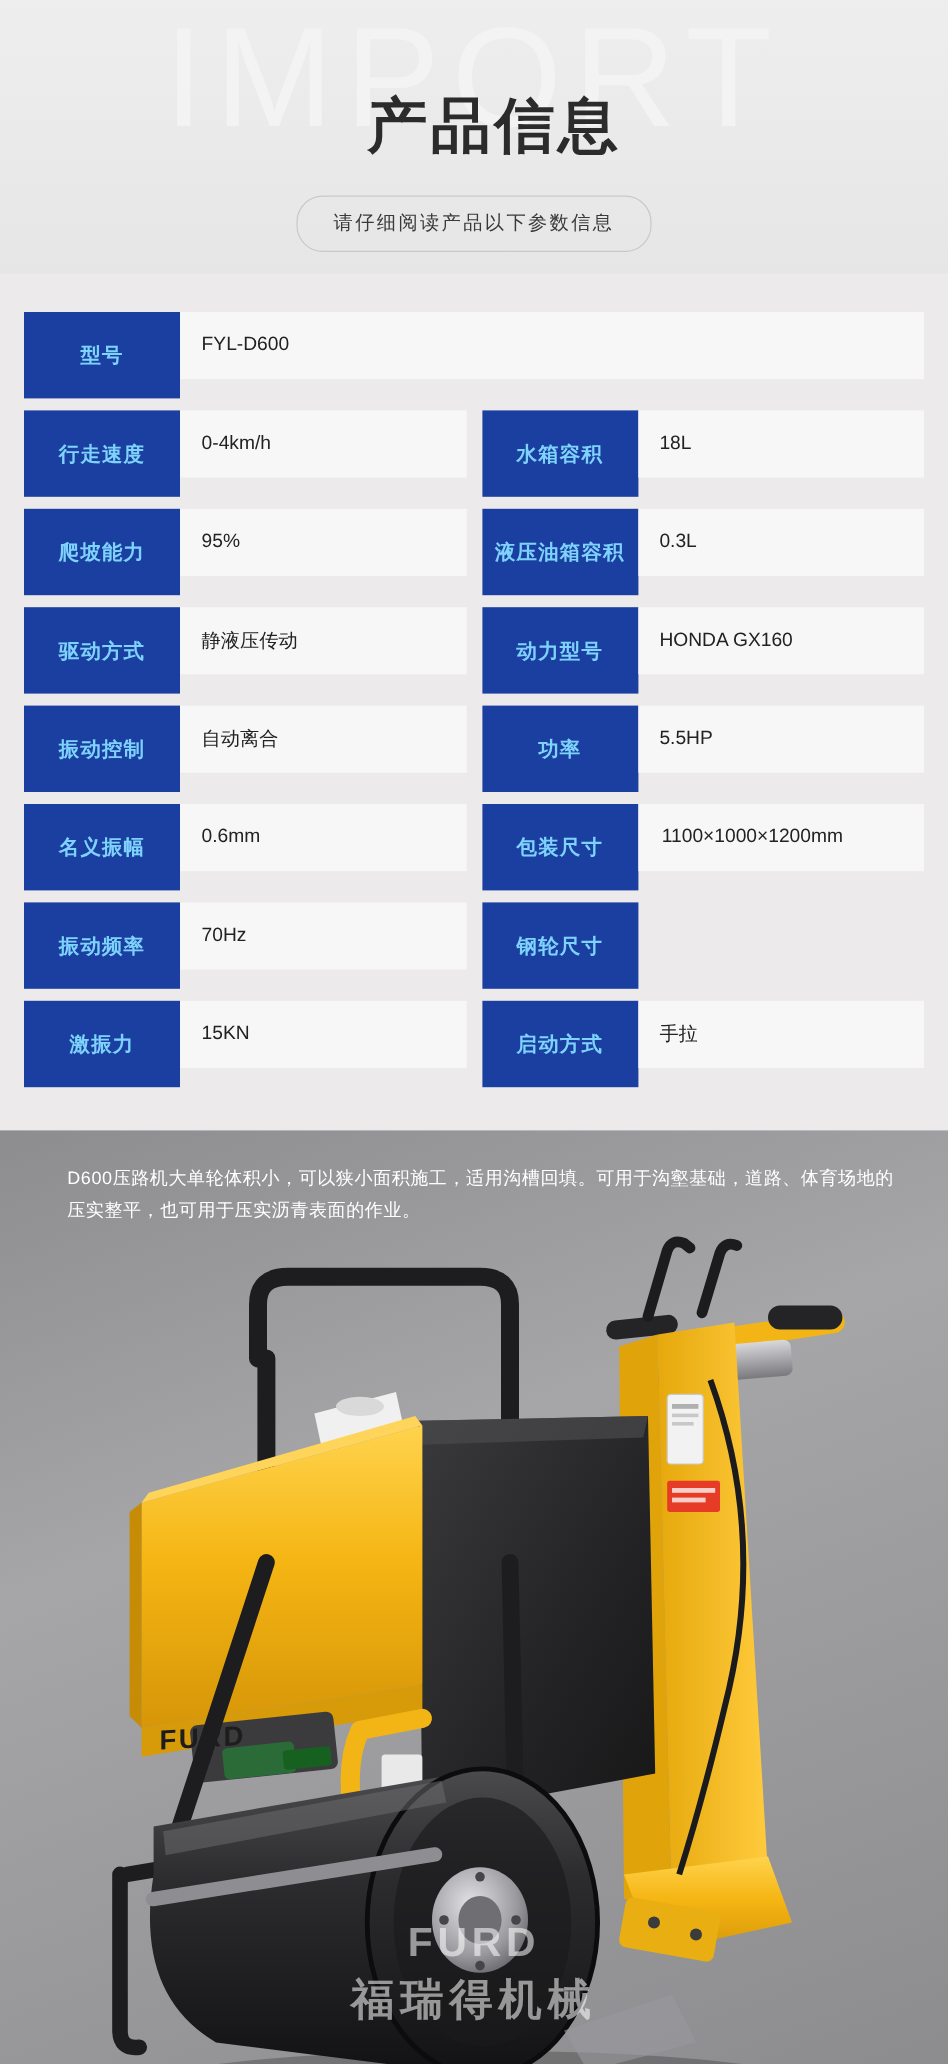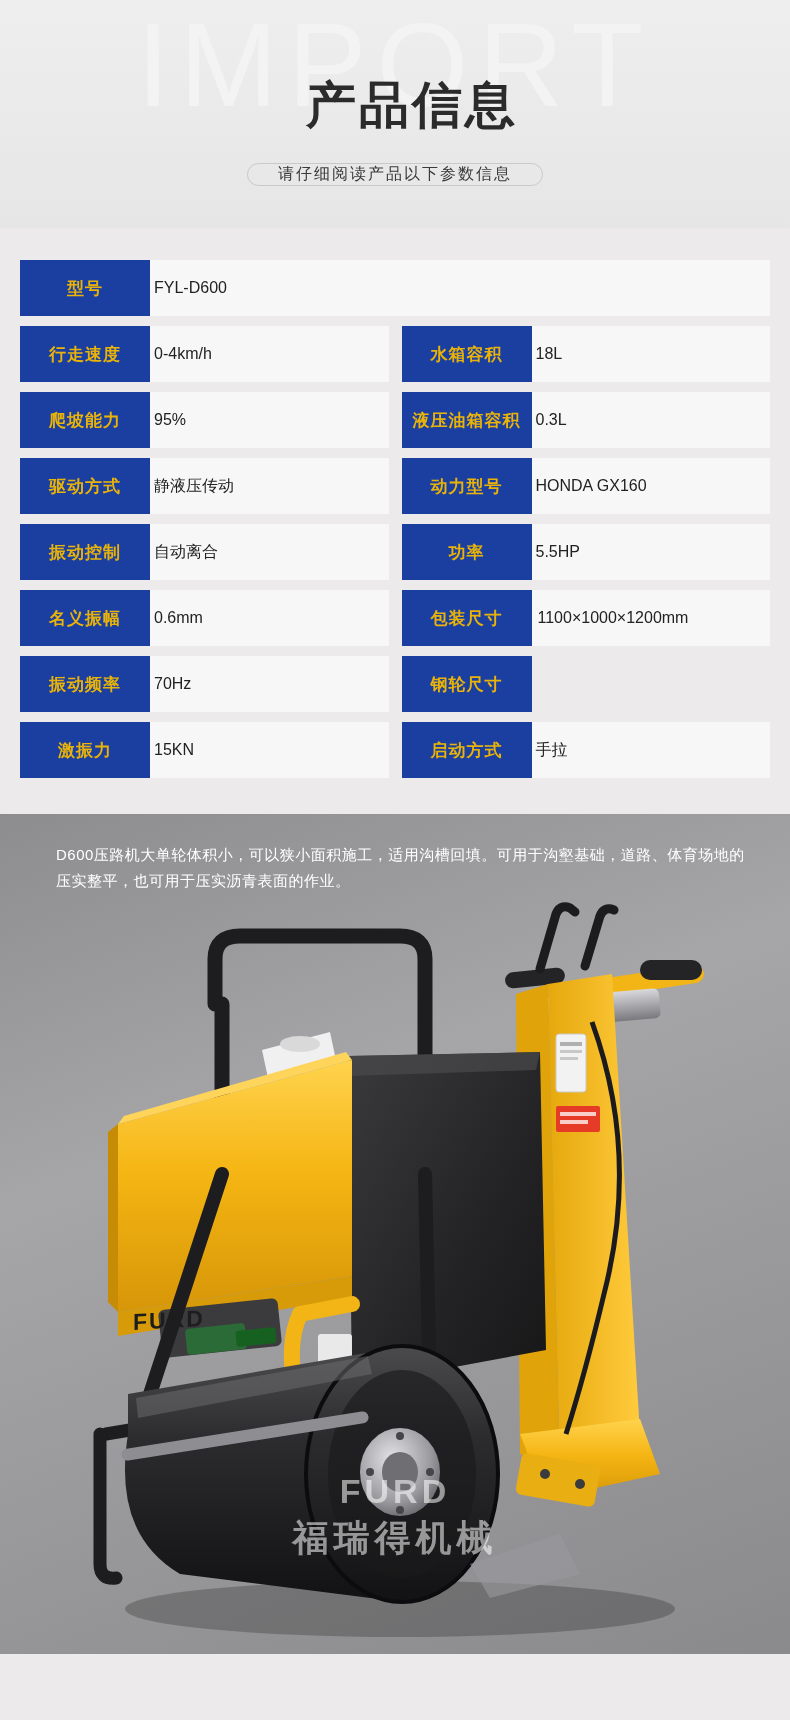--- a/index.html
+++ b/index.html
@@ -48,21 +48,21 @@
     letter-spacing: 3px;
     margin-left: 17px;
   }
   .subtitle-pill {
     position: absolute;
     top: 163px;
     left: 50%;
     transform: translateX(-50%);
     border: 1px solid #c9c9c9;
     border-radius: 22px;
-    padding: 0 30px;
+    padding: 12px 30px;
     font-size: 16px;
     color: #3a3a3a;
     letter-spacing: 2px;
     background: transparent;
   }
 
   
   .specs {
     padding: 32px 20px 26px 20px;
     background: #eceaea;
@@ -75,44 +75,44 @@
   .spec-pair {
     display: flex;
     flex: 1;
     min-width: 0;
   }
   .spec-pair.full { flex: 1 1 100%; }
   .spec-label {
     width: 130px;
     flex: 0 0 130px;
     background: #1b3fa0;
-    color: #eab308;
+    color: #7dd3fc;
     font-size: 17px;
     font-weight: bold;
     letter-spacing: 1px;
-    height: 56px;
+    height: 72px;
     display: flex;
     align-items: center;
     justify-content: center;
     text-align: center;
   }
   .spec-value {
     flex: 1 1 auto;
     min-width: 0;
     background: #f7f7f7;
     color: #222;
     font-size: 16px;
     height: 56px;
     display: flex;
     align-items: center;
-    padding-left: 4px;
+    padding-left: 18px;
     overflow: hidden;
     white-space: nowrap;
   }
-  .spec-pair.wide .spec-value { padding-left: 6px; }
+  .spec-pair.wide .spec-value { padding-left: 20px; }
 
   
   .bottom {
     position: relative;
     width: 790px;
     height: 840px;
     background: linear-gradient(160deg,#8d8d8f 0%, #a6a6a8 35%, #8a8a8c 100%);
     overflow: hidden;
   }
   .desc {

